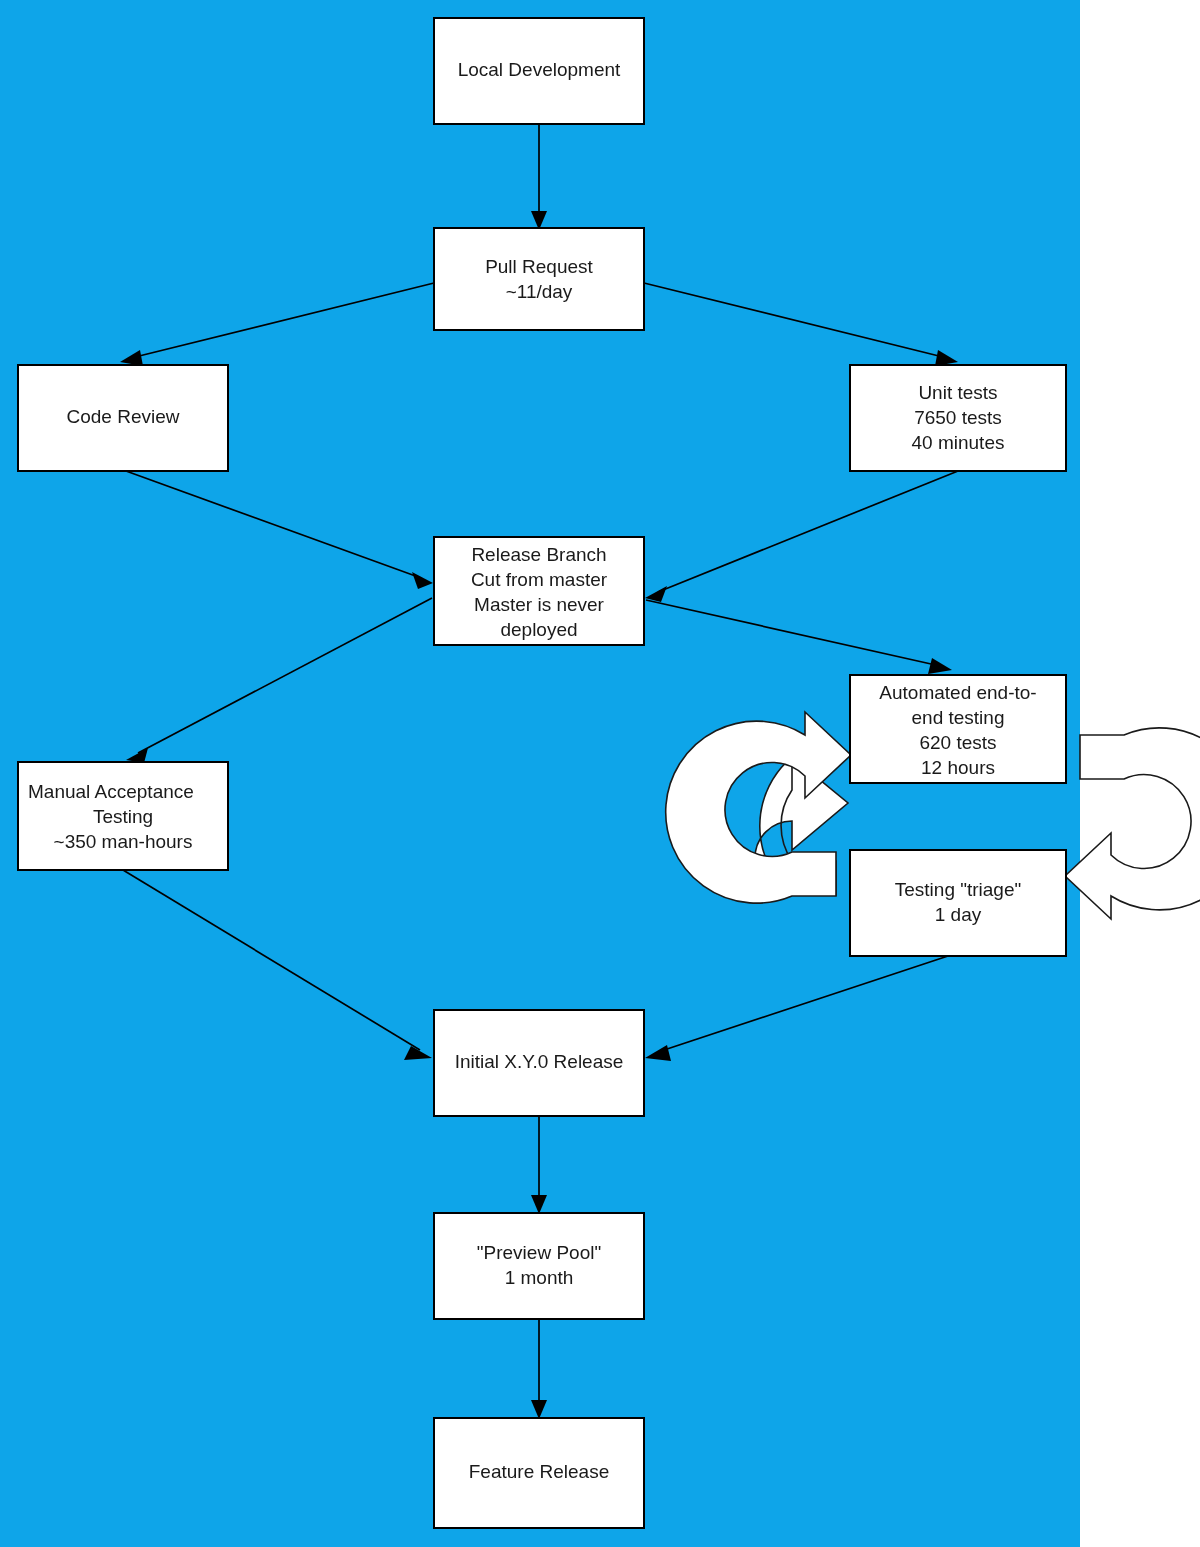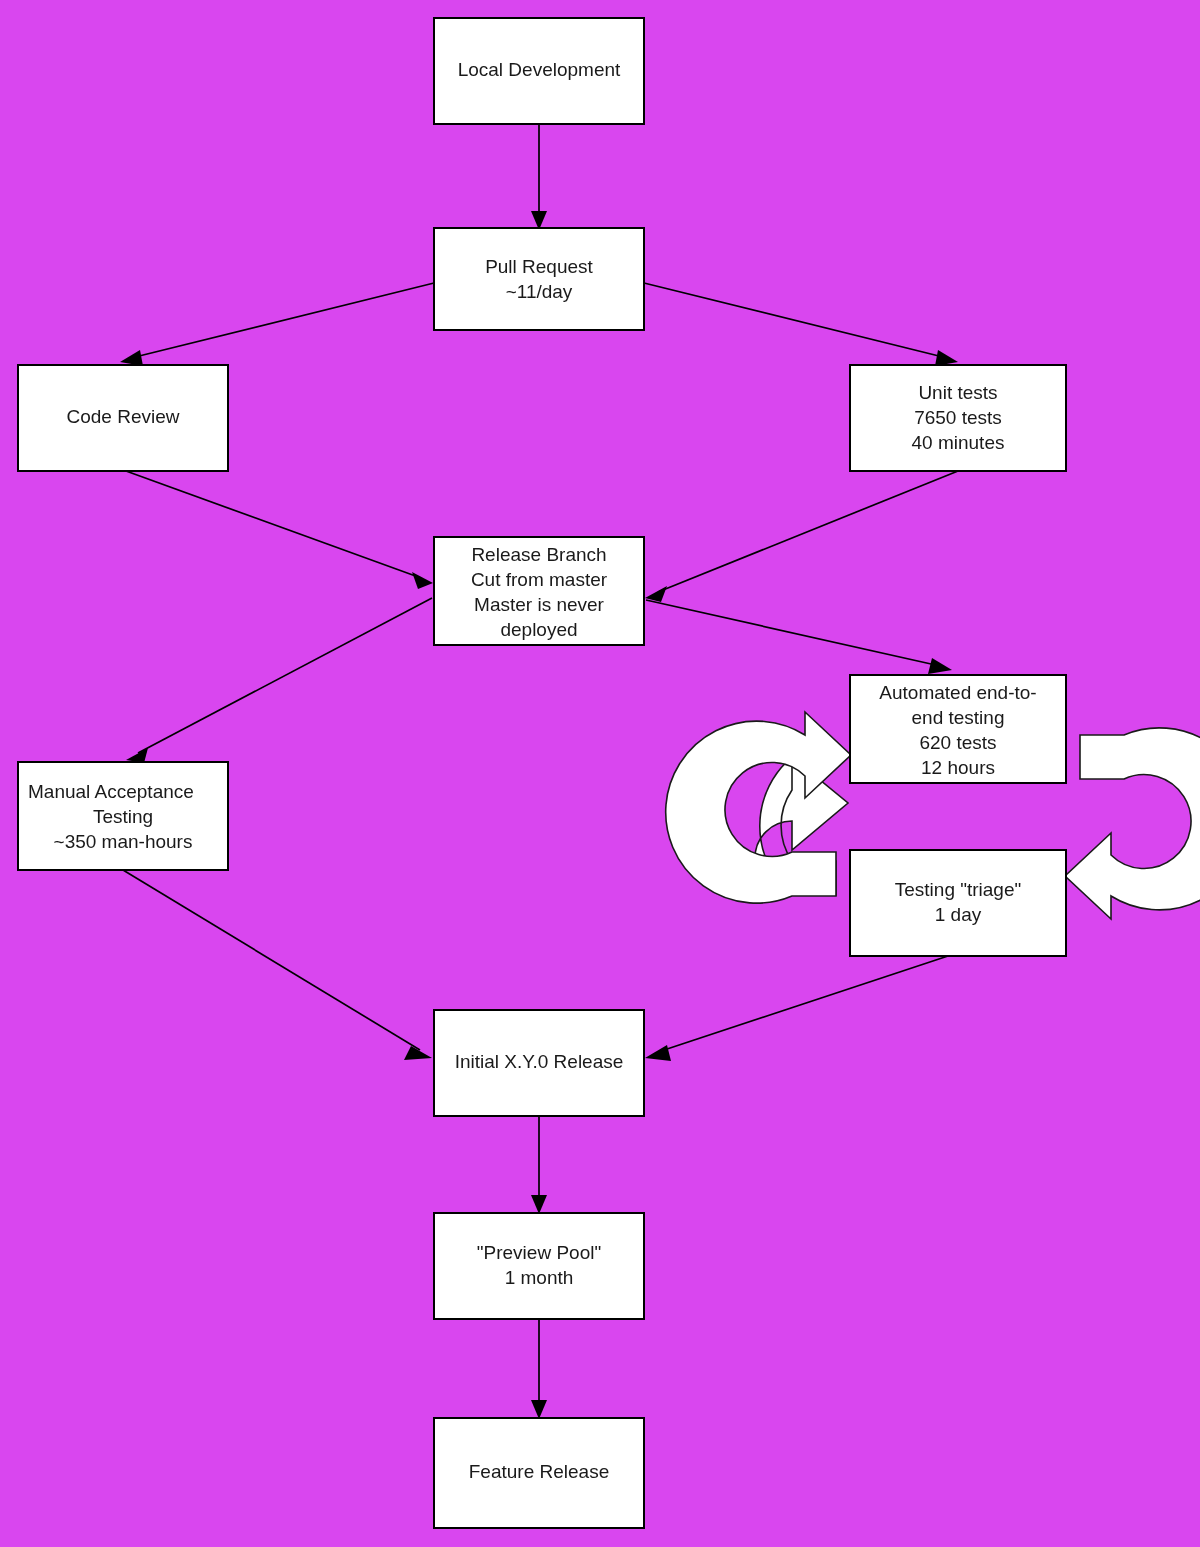--- a/index.html
+++ b/index.html
@@ -8,23 +8,23 @@
     background: #ffffff;
   }
   body {
     width: 1200px;
     height: 1547px;
     font-family: "Liberation Sans", sans-serif;
     overflow: hidden;
   }
   #flowchart-root {
     position: relative;
-    width: 1200px;
+    width: 1080px;
     height: 1547px;
-    background: #d946ef;
+    background: #0ea5e9;
   }
   svg.diagram {
     display: block;
     width: 1200px;
     height: 1547px;
   }
   .node-rect {
     fill: #ffffff;
     stroke: #000000;
     stroke-width: 2;

